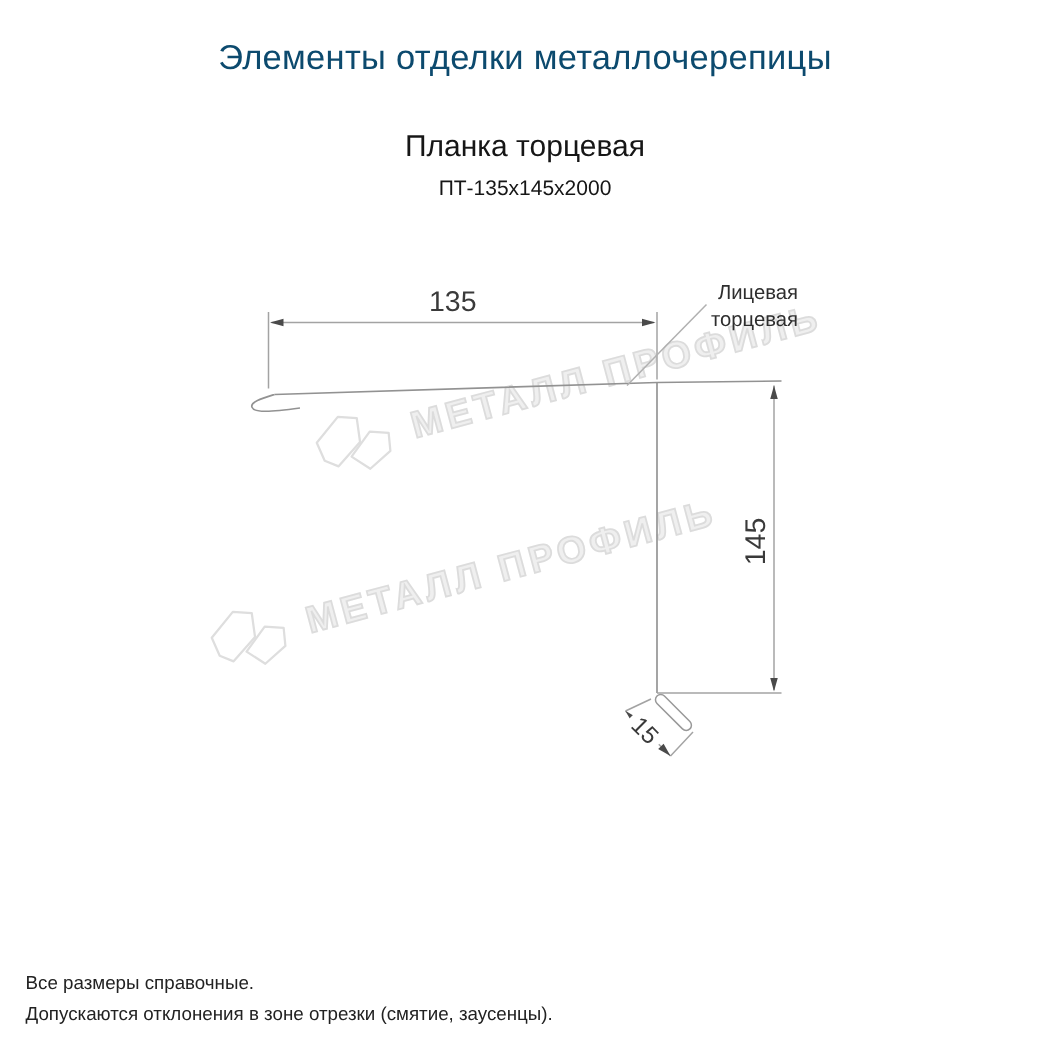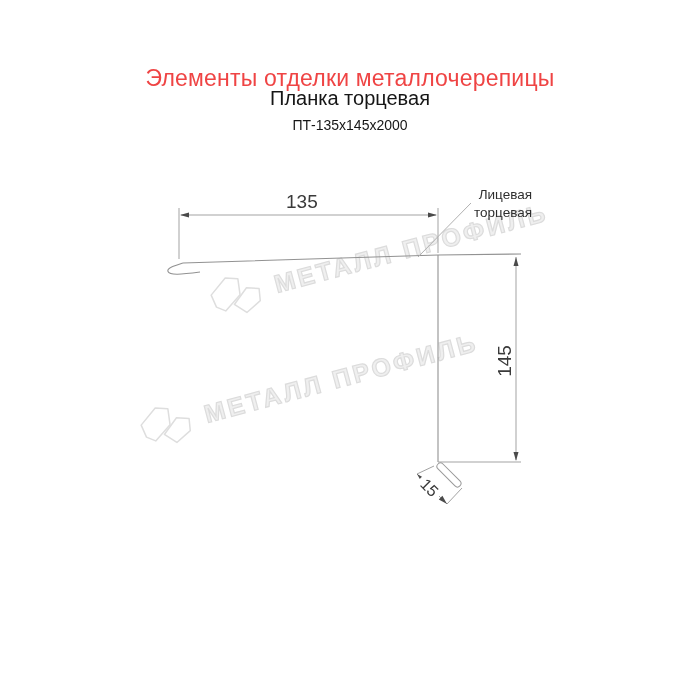--- a/index.html
+++ b/index.html
@@ -2,21 +2,21 @@
 <html><head>
 <meta charset="utf-8">
 <style>
   html,body{margin:0;padding:0;background:#fff;}
   #canvas{
     position:relative;width:700px;height:700px;background:#fff;overflow:hidden;
     font-family:"Liberation Sans",sans-serif;color:#1a1a1a;
   }
   .abs{position:absolute;}
   
-  .title{top:25px;left:0;width:700px;text-align:center;font-size:23px;letter-spacing:.2px;color:#ef4444;z-index:3;margin-top:40px;}
+  .title{top:25px;left:0;width:700px;text-align:center;font-size:23px;letter-spacing:.2px;color:#0c4a6e;z-index:3;}
   .subtitle{top:87px;left:0;width:700px;text-align:center;font-size:20px;color:#161616;z-index:3;}
   .model{top:117px;left:0;width:700px;text-align:center;font-size:14px;color:#161616;z-index:3;}
   
   .dim{color:#3a3a3a;z-index:3;}
   .dim-135{left:286px;top:191px;width:50px;text-align:left;font-size:19px;}
   .dim-145{left:482px;top:351px;width:44px;height:20px;text-align:center;font-size:19px;transform:rotate(-90deg);}
   .dim-15{left:416px;top:479px;width:26px;height:18px;text-align:center;font-size:16px;transform:rotate(45deg);background:#fff;line-height:18px;}
   .face-label{left:452px;top:186px;width:80px;text-align:right;font-size:13.5px;line-height:18px;color:#2e2e2e;z-index:3;}
   
   .footer{left:17px;top:645px;width:600px;font-size:12.5px;line-height:21px;color:#222;z-index:3;}
@@ -97,15 +97,17 @@
   <div class="abs dim dim-135">135</div>
   <div class="abs dim dim-145">145</div>
   <div class="abs dim dim-15">15</div>
 
   <div class="abs face-label">
     <div>Лицевая</div>
     <div>торцевая</div>
   </div>
 
   <div class="abs footer">
+    <div>Все размеры справочные.</div>
+    <div>Допускаются отклонения в зоне отрезки (смятие, заусенцы).</div>
   </div>
 
 </div>
 
 </body></html>

